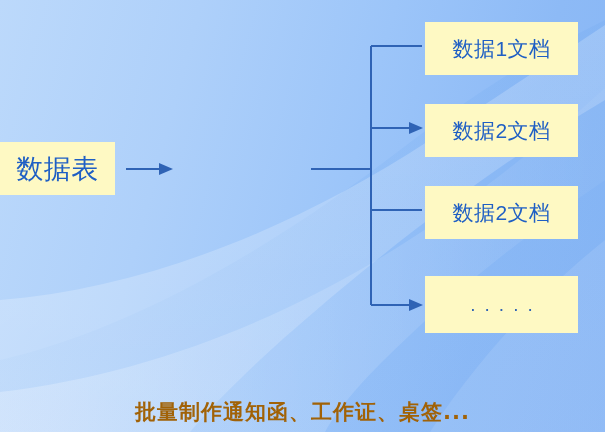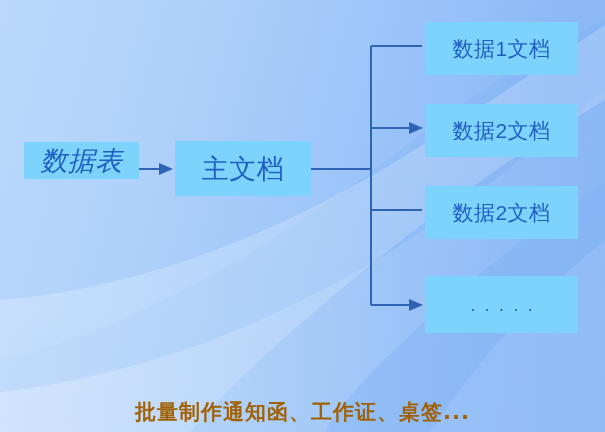--- a/index.html
+++ b/index.html
@@ -22,36 +22,36 @@
   .swoosh {
     position: absolute;
     pointer-events: none;
   }
   #svg-layer {
     position: absolute;
     inset: 0;
   }
   .node {
     position: absolute;
-    background: #7dd3fc;
+    background: #fef9c3;
     color: #1f5fc4;
     display: flex;
     align-items: center;
     justify-content: center;
     letter-spacing: 0.5px;
     white-space: nowrap;
   }
   .node-lg {
     font-size: 27px;
   }
   .node-sm {
     font-size: 21px;
   }
   #node-datatable {
-    left: 24px; top: 142px; width: 115px; height: 37px; font-style: italic;
+    left: 0; top: 142px; width: 115px; height: 53px;
   }
   #node-maindoc {
     left: 175px; top: 141px; width: 136px; height: 55px;
   }
   #node-doc-0 { left: 425px; top: 22px;  width: 153px; height: 53px; }
   #node-doc-1 { left: 425px; top: 104px; width: 153px; height: 53px; }
   #node-doc-2 { left: 425px; top: 186px; width: 153px; height: 53px; }
   #node-doc-3 { left: 425px; top: 276px; width: 153px; height: 57px; }
   .dots {
     font-size: 19px;
@@ -118,21 +118,20 @@
 
     <line x1="371" y1="128" x2="421" y2="128" stroke="#2f63b5" stroke-width="2" marker-end="url(#arrowhead)"></line>
 
     <line x1="371" y1="210" x2="422" y2="210" stroke="#2f63b5" stroke-width="2"></line>
 
     <line x1="371" y1="305" x2="421" y2="305" stroke="#2f63b5" stroke-width="2" marker-end="url(#arrowhead)"></line>
   </svg>
 
   <div class="node node-lg" id="node-datatable">数据表</div>
 
-  <div class="node node-lg" id="node-maindoc">主文档</div>
 
   <div class="node node-sm" id="node-doc-0">数据1文档</div>
 
   <div class="node node-sm" id="node-doc-1">数据2文档</div>
 
   <div class="node node-sm" id="node-doc-2">数据2文档</div>
 
   <div class="node" id="node-doc-3">
     <span class="dots">.....</span>
   </div>

